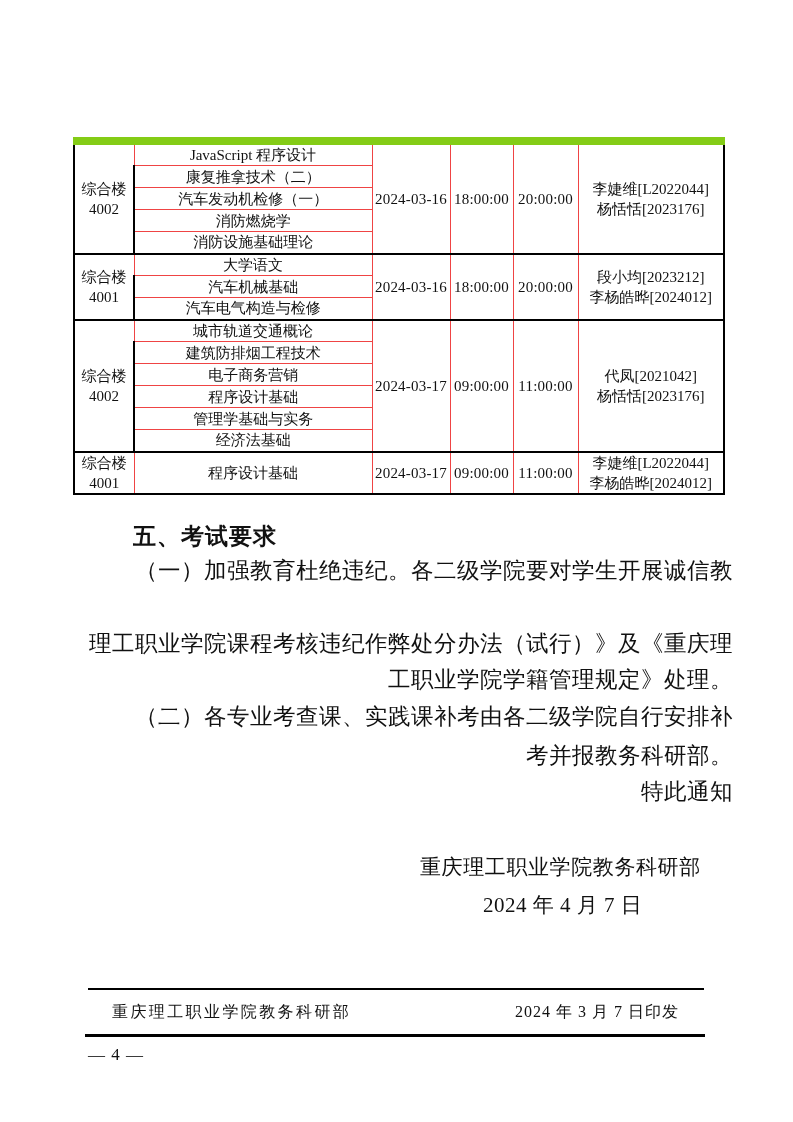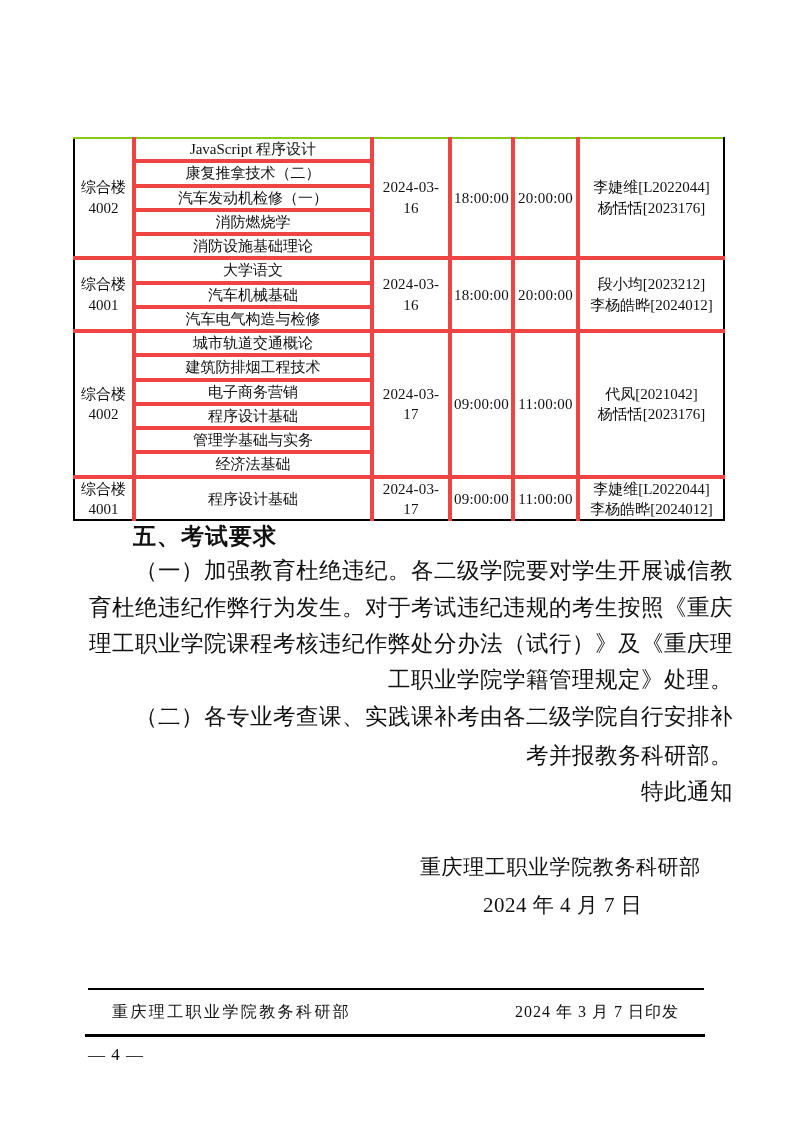--- a/index.html
+++ b/index.html
@@ -18,29 +18,29 @@
   
   table.exam {
     position: absolute;
     left: 73px;
     top: 137px;
     width: 650px;
     border-collapse: collapse;
     table-layout: fixed;
   }
   table.exam td {
-    border: 4px solid #ef4444;
+    border: 1px solid #ef4444;
     font-size: 15px;
     text-align: center;
     vertical-align: middle;
     padding: 0 2px;
     line-height: 1.35;
   }
   table.exam tr.block-start td { border-top: 2px solid #000; }
-  table.exam tr:first-child td { border-top: 2px solid #84cc16; }
+  table.exam tr:first-child td { border-top: 8px solid #84cc16; }
   table.exam tr:last-child td { border-bottom: 2px solid #000; }
   table.exam td:first-child { border-left: 2px solid #000; }
   table.exam td.last-col { border-right: 2px solid #000; }
   td.course-cell { height: 22px; }
   tr.tall td.course-cell { height: 40px; }
   td.date-cell, td.time-cell { font-size: 15px; letter-spacing: 0.2px; }
   td.invig-cell { font-size: 14px; line-height: 1.5; }
   td.loc-cell { font-size: 15px; line-height: 1.45; }
 
   
@@ -175,21 +175,20 @@
             <div>李婕维[L2022044]</div>
             <div>李杨皓晔[2024012]</div>
           </td>
         </tr>
       </tbody>
   </table>
 
   <div class="abs section-heading">五、考试要求</div>
 
   <div class="abs body-line indent" style="top:555px">（一）加强教育杜绝违纪。各二级学院要对学生开展诚信教</div>
-  <div class="abs body-line" style="top:592px">育杜绝违纪作弊行为发生。对于考试违纪违规的考生按照《重庆</div>
   <div class="abs body-line" style="top:628px">理工职业学院课程考核违纪作弊处分办法（试行）》及《重庆理</div>
   <div class="abs body-line" style="top:664px">工职业学院学籍管理规定》处理。</div>
   <div class="abs body-line indent" style="top:701px">（二）各专业考查课、实践课补考由各二级学院自行安排补</div>
   <div class="abs body-line" style="top:740px">考并报教务科研部。</div>
   <div class="abs body-line indent" style="top:776px">特此通知</div>
 
   <div class="abs sig-org">重庆理工职业学院教务科研部</div>
   <div class="abs sig-date">2024 年 4 月 7 日</div>
 
   <div class="rule rule-thin"></div>

